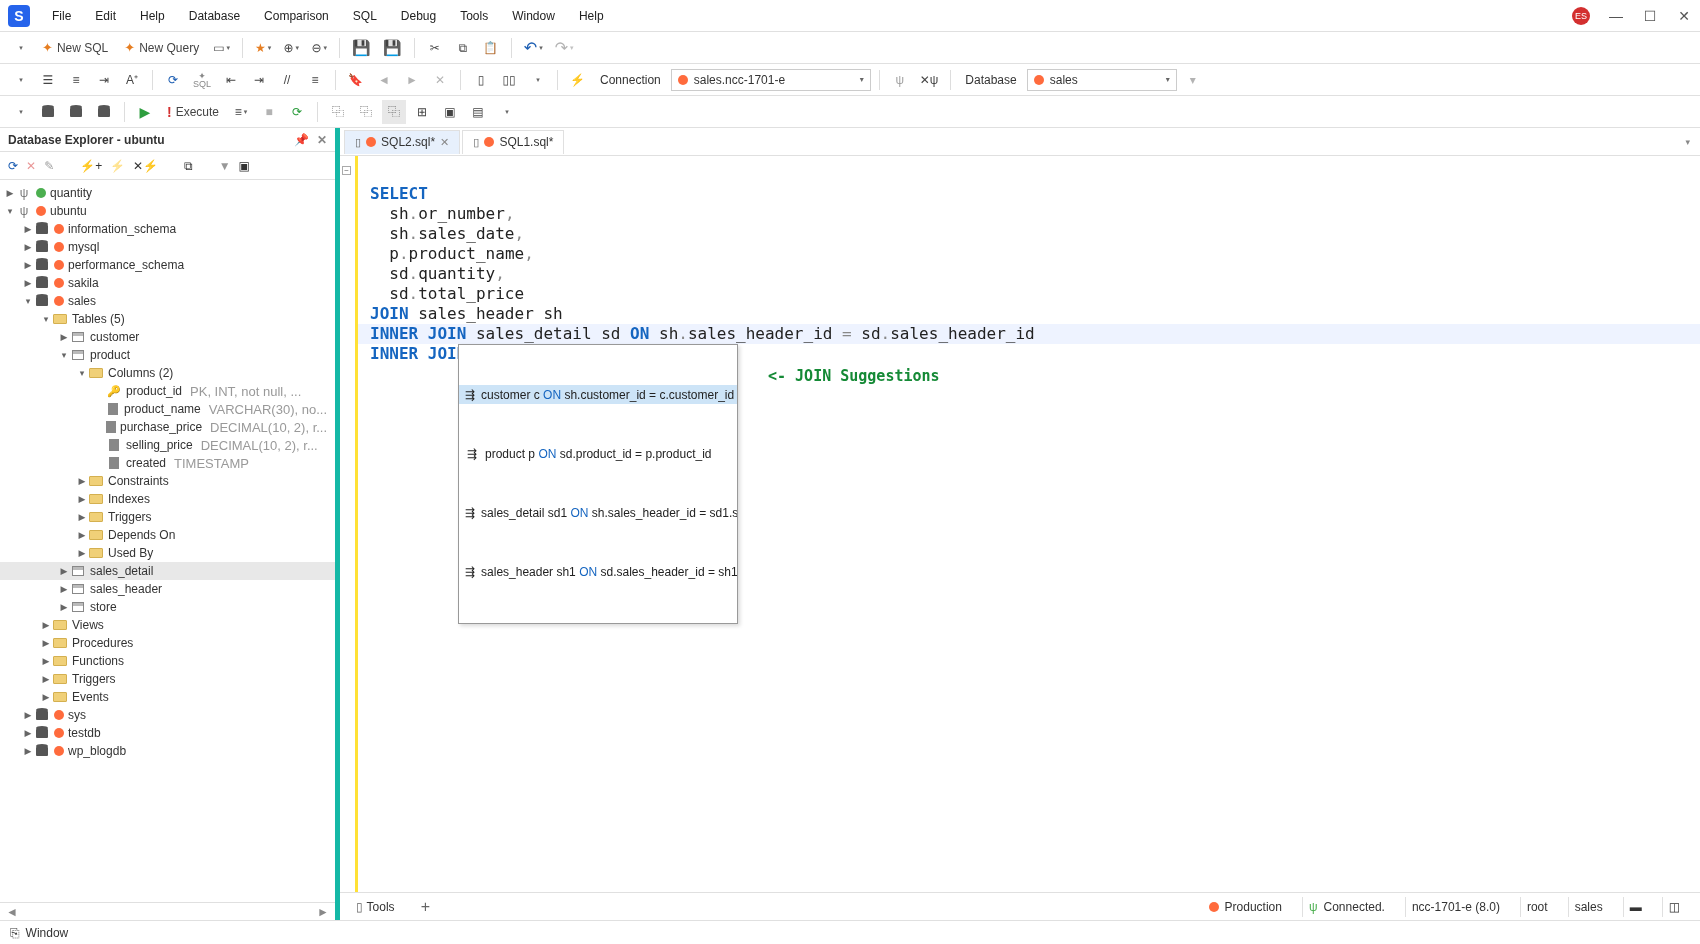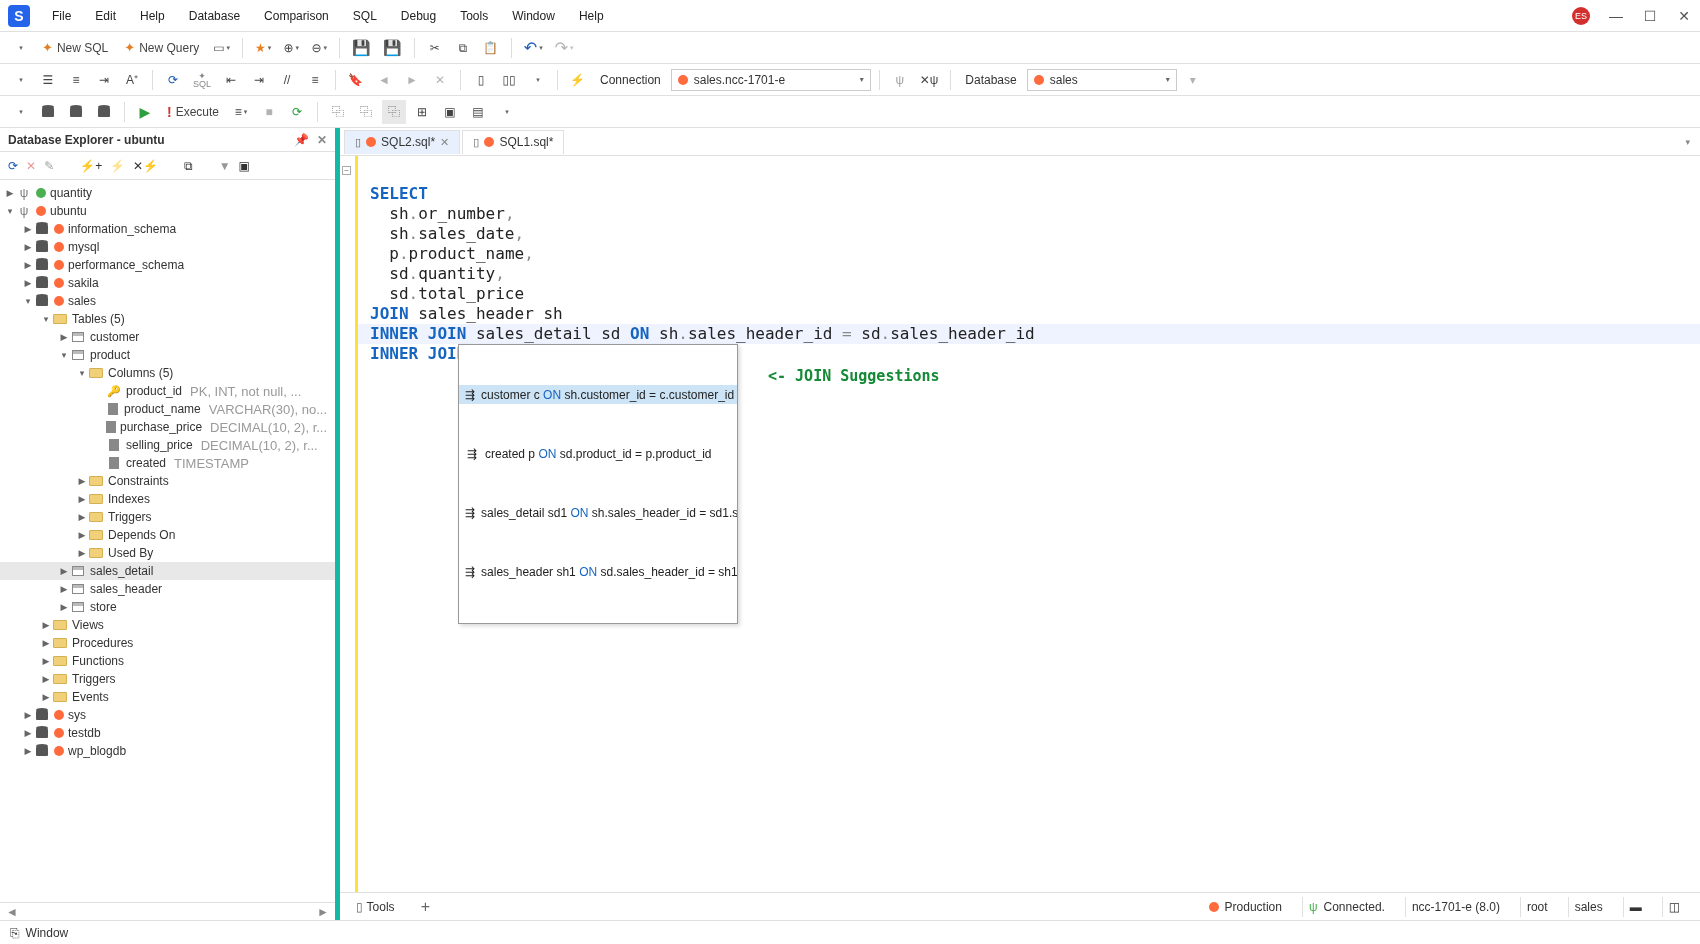--- a/index.html
+++ b/index.html
@@ -295,21 +295,21 @@
           <span class="ic">
             <span class="table-ic"></span>
           </span>
           <span class="lbl">product</span>
         </div>
       <div class="tree-row" style="padding-left:76px">
           <span class="arrow">▾</span>
           <span class="ic">
             <span class="folder-ic"></span>
           </span>
-          <span class="lbl">Columns (5)</span>
+          <span class="lbl">Columns (2)</span>
         </div>
       <div class="tree-row" style="padding-left:106px">
           <span class="ic key-ic">🔑</span>
           <span class="lbl">product_id</span>
           <span class="meta">PK, INT, not null, ...</span>
         </div>
       <div class="tree-row" style="padding-left:106px">
           <span class="ic">
             <span class="col-ic"></span>
           </span>
@@ -484,21 +484,21 @@
   <span>sh</span><span class="op">.</span><span>sales_date</span><span class="op">,</span>
   <span>p</span><span class="op">.</span><span>product_name</span><span class="op">,</span>
   <span>sd</span><span class="op">.</span><span>quantity</span><span class="op">,</span>
   <span>sd</span><span class="op">.</span><span>total_price</span>
 <span class="kw">JOIN</span><span> sales_header sh</span>
 <span class="kw">INNER JOIN</span><span> sales_detail sd </span><span class="kw">ON</span><span> sh</span><span class="op">.</span><span>sales_header_id </span><span class="op">=</span><span> sd</span><span class="op">.</span><span>sales_header_id</span>
 <span class="kw">INNER JOIN</span><span style="text-decoration:underline wavy #d32f2f"> </span><span class="cursor"></span>
         
         <div class="suggest" style="left:100px;top:188px">
           <div class="suggest-row sel"><span class="s-ic">⇶</span><span><span>customer c </span><span style="color:#1565c0">ON</span><span> sh.customer_id = c.customer_id</span></span></div>
-          <div class="suggest-row"><span class="s-ic">⇶</span><span><span>created p </span><span style="color:#1565c0">ON</span><span> sd.product_id = p.product_id</span></span></div>
+          <div class="suggest-row"><span class="s-ic">⇶</span><span><span>product p </span><span style="color:#1565c0">ON</span><span> sd.product_id = p.product_id</span></span></div>
           <div class="suggest-row"><span class="s-ic">⇶</span><span><span>sales_detail sd1 </span><span style="color:#1565c0">ON</span><span> sh.sales_header_id = sd1.sa</span></span></div>
           <div class="suggest-row"><span class="s-ic">⇶</span><span><span>sales_header sh1 </span><span style="color:#1565c0">ON</span><span> sd.sales_header_id = sh1.s</span></span></div>
           <div class="suggest-row"><span><span>store s </span><span style="color:#1565c0">ON</span><span> sh.store_id = s.store_id</span></span></div>
           
           
           
           
           
           
           

